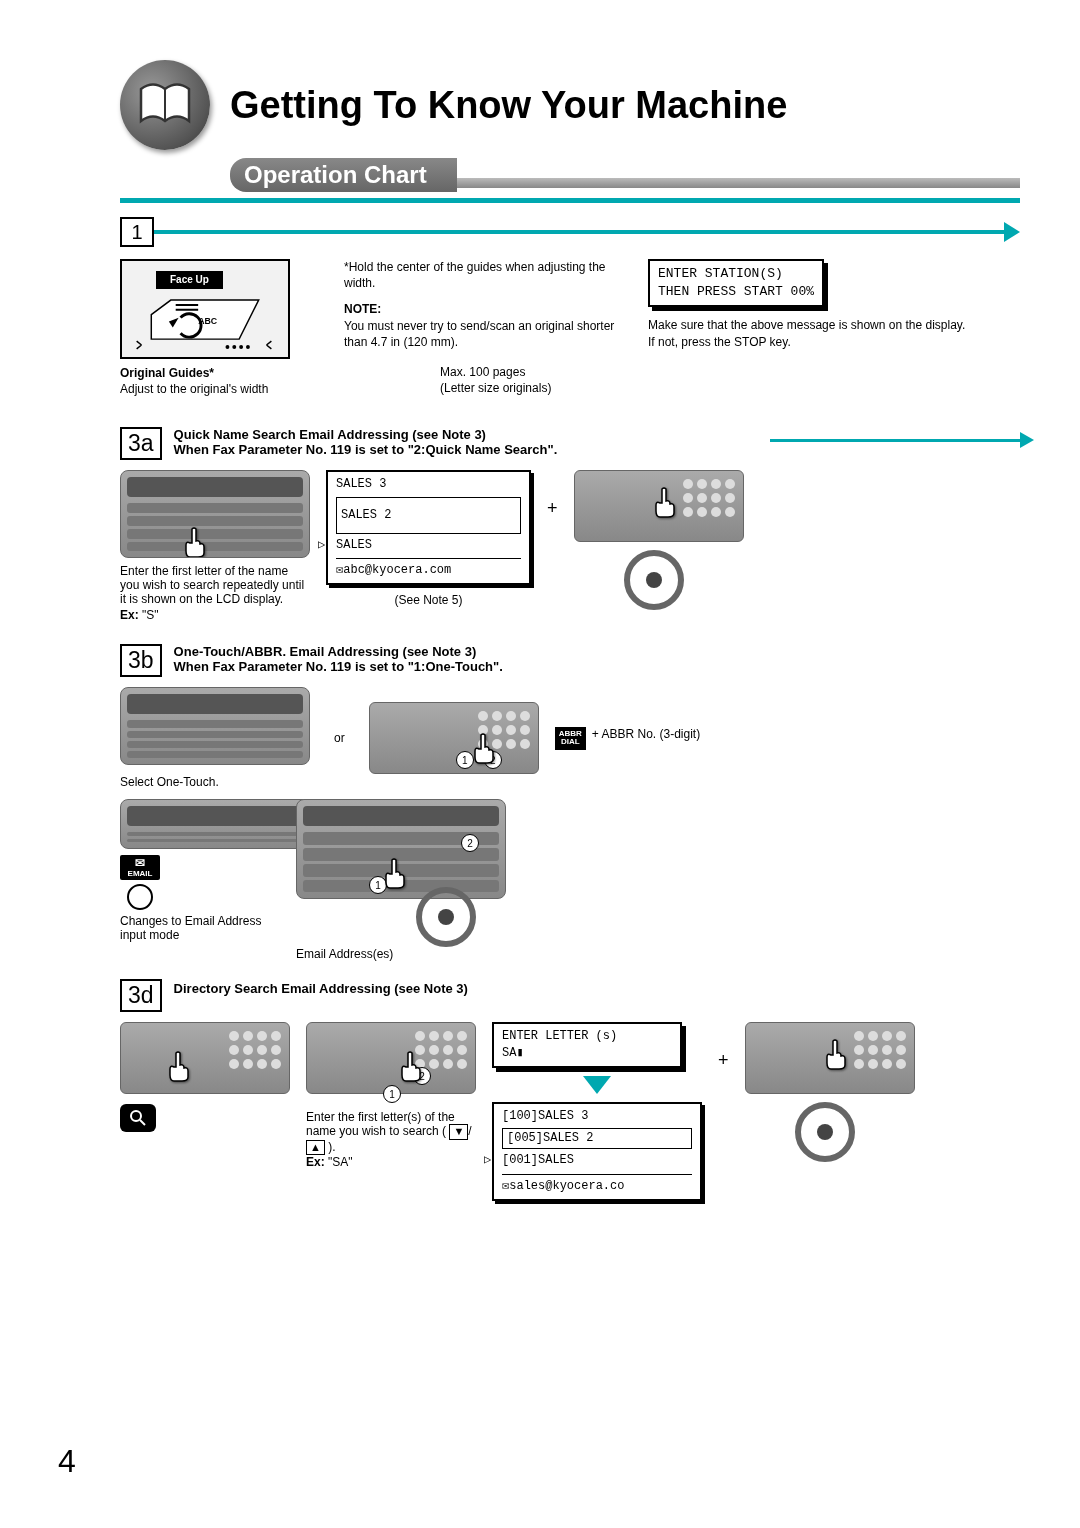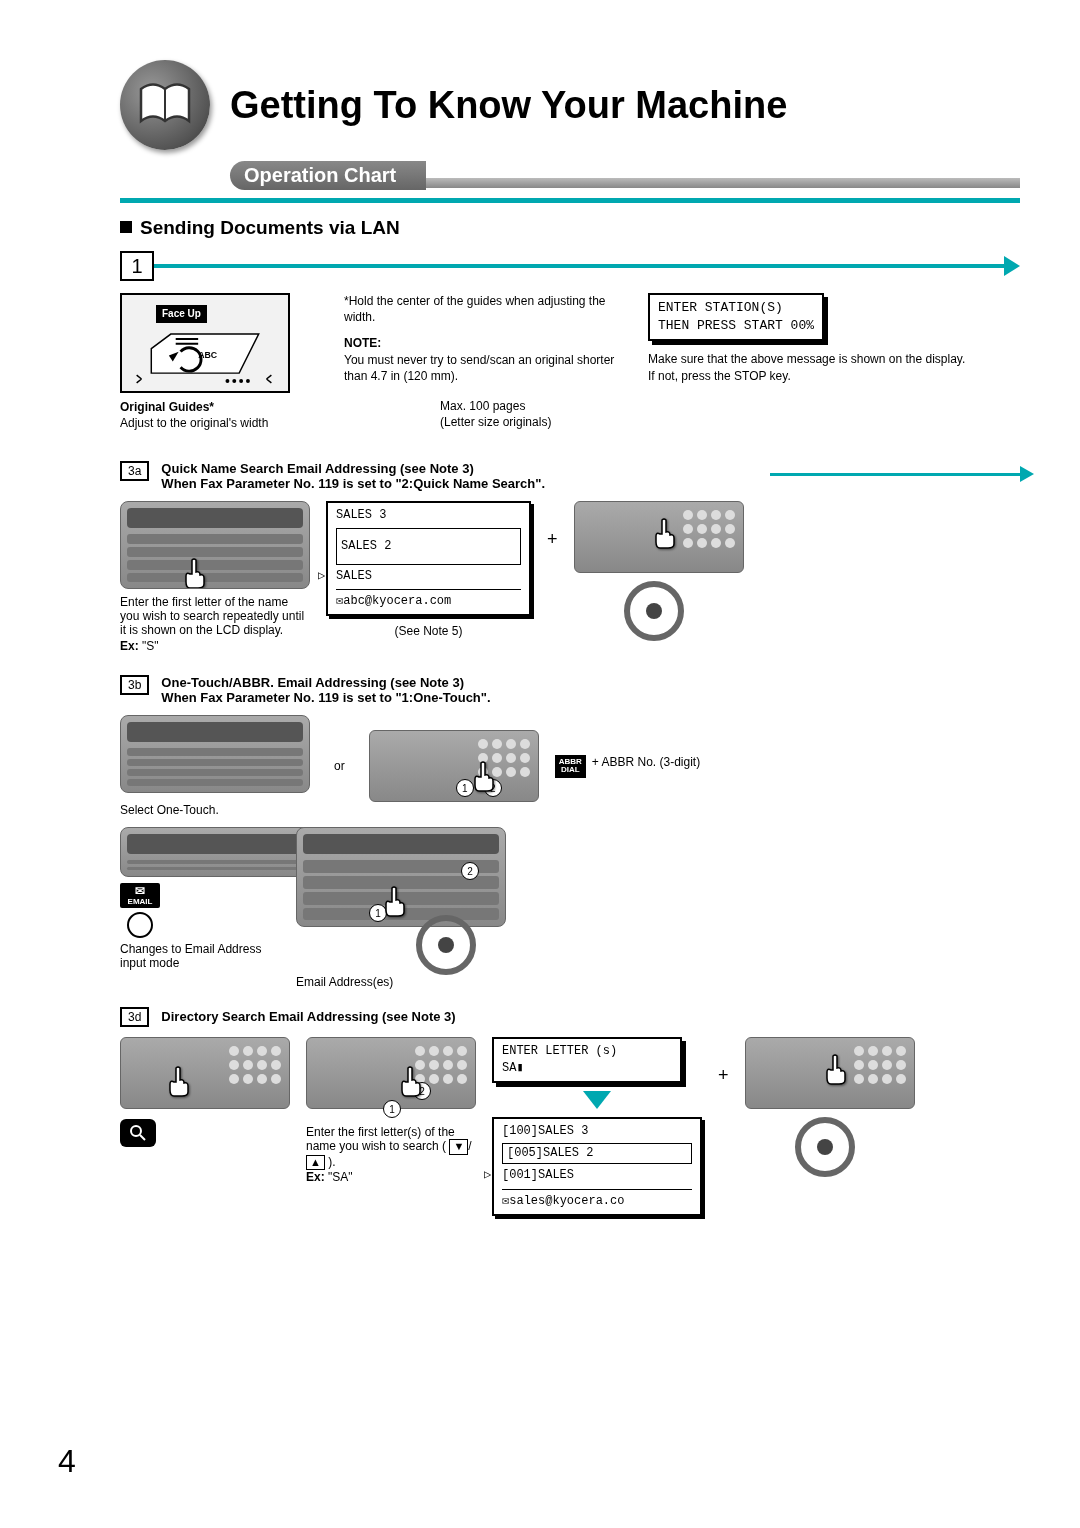--- a/index.html
+++ b/index.html
@@ -40,21 +40,21 @@
   .sub-bar {
     margin-left: 110px;
     height: 34px;
     display: flex;
     align-items: center;
     margin-bottom: 6px;
   }
   .sub-left {
     background: linear-gradient(#888,#666);
     color: #fff;
-    font-size: 20px;
+    font-size: 24px;
     font-weight: 700;
     padding: 3px 30px 3px 14px;
     border-radius: 16px 0 0 16px;
   }
   .sub-right {
     flex: 1;
     height: 10px;
     background: linear-gradient(#bbb,#888);
     margin-top: 16px;
   }
@@ -105,21 +105,21 @@
   }
   .orig-img {
     border:2px solid #000;
     width:170px;
     height:100px;
     position:relative;
     background:#f2f2f2;
   }
   .face-up {
     position:absolute; top:10px; left:34px;
-    background:#000;color:#fff;font-size:10px;font-weight:700;padding:2px 6px;
+    background:#000;color:#fff;font-size:10px;font-weight:700;padding:2px 14px;
   }
   .orig-draw {
     position:absolute;inset:0;
   }
   .lcd-box {
     border:2px solid #000;
     font-family:"Courier New",monospace;
     font-size:13px;
     padding:4px 8px;
     background:#fff;
@@ -149,21 +149,21 @@
   }
   .dot-grid {
     position:absolute;right:8px;top:8px;display:grid;grid-template-columns:repeat(4,10px);gap:4px;
   }
   .dot-grid span{width:10px;height:10px;border-radius:50%;background:#ddd;}
   .hand {
     width:26px;height:32px;position:absolute;
   }
   .hand svg{width:100%;height:100%;filter:drop-shadow(1px 1px 1px rgba(0,0,0,.5));}
   .sub-num {
-    border:2px solid #000;padding:1px 6px;font-size:12px;display:inline-block;background:#fff;
+    border:2px solid #000;padding:1px 6px;font-size:23px;display:inline-block;background:#fff;
   }
   .sub-row {
     display:flex;align-items:flex-start;gap:12px;margin-top:12px;
   }
   .sub-title { font-weight:700; font-size:13px; }
   .small-line {height:3px;background:#00a8b0;flex:1;margin-top:12px;position:relative;}
   .small-arrow {
     position:absolute;right:-14px;top:-7px;
     width:0;height:0;border-top:8px solid transparent;border-bottom:8px solid transparent;
     border-left:14px solid #00a8b0;
@@ -213,23 +213,20 @@
     <div class="main-title">Getting To Know Your Machine</div>
   </div>
 
   <div class="sub-bar">
     <div class="sub-left">Operation Chart</div>
     <div class="sub-right"></div>
   </div>
 
   <div class="cyan-line"></div>
 
-  <div class="section-h">
-    <span class="sq"></span><span>Sending Documents via LAN</span>
-  </div>
 
   <div class="step-top">
     <div class="num-box">1</div>
     <div class="step-bar"></div>
     <div class="arrow-right"></div>
   </div>
 
   <div class="content-grid">
     <div style="width:200px">
       <div class="orig-img">

